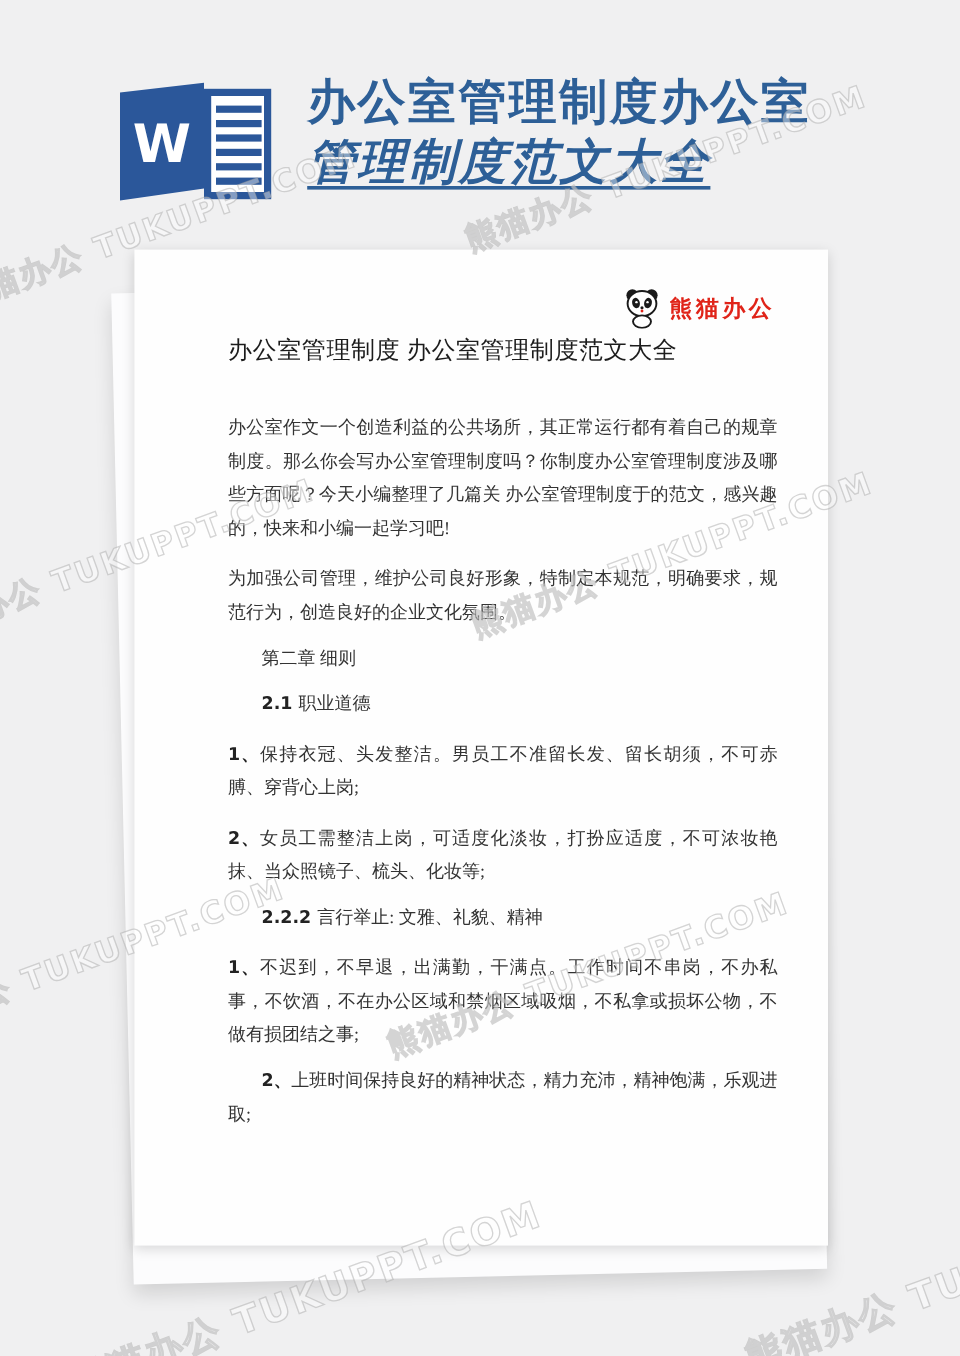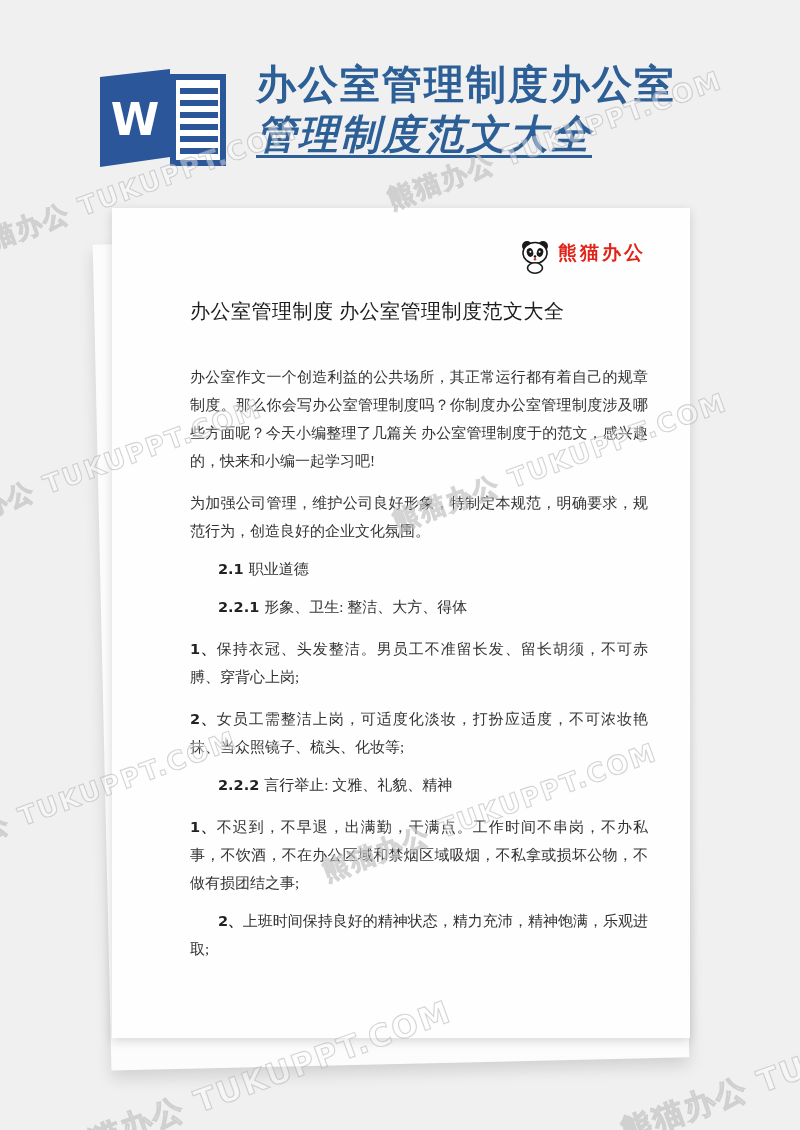--- a/index.html
+++ b/index.html
@@ -42,32 +42,32 @@
   }
   .doc-page {
     position:absolute; left:112px; top:208px;
     width:578px; height:830px;
     background:#fefefe;
     box-shadow:0 3px 10px rgba(0,0,0,0.15);
     padding:32px 42px 0 78px;
   }
 
   .logo-row {
-    display:flex; justify-content:flex-end; 
+    display:flex; justify-content:flex-end; align-items:center;
     gap:7px; padding-right:2px; height:34px;
   }
   .panda-icon { width:32px; height:34px; }
   .brand {
     font-family:"DejaVu Sans",sans-serif;
     font-weight:bold; font-size:19px; letter-spacing:3px;
     color:#e02419;
   }
 
   .doc-title {
-    margin:24px 0 0 0;
+    margin:4px 0 0 0;
     font-size:20px; font-weight:400; letter-spacing:0.5px;
     color:#1c1c1c;
   }
 
   .doc-body { margin-top:38px; }
   .para {
     margin:0 0 10px 0;
     font-size:15px; line-height:28px; color:#333;
     text-align:justify;
   }
@@ -136,22 +136,22 @@
       </svg>
     </span>
     <span class="brand">熊猫办公</span>
   </div>
 
   <h2 class="doc-title">办公室管理制度 办公室管理制度范文大全</h2>
 
   <div class="doc-body">
       <p class="para">办公室作文一个创造利益的公共场所，其正常运行都有着自己的规章制度。那么你会写办公室管理制度吗？你制度办公室管理制度涉及哪些方面呢？今天小编整理了几篇关 办公室管理制度于的范文，感兴趣的，快来和小编一起学习吧!</p>
       <p class="para gap">为加强公司管理，维护公司良好形象，特制定本规范，明确要求，规范行为，创造良好的企业文化氛围。</p>
+      <p class="para indent">第二章 细则</p>
       <p class="para indent"><b class="lead">2.1 </b>职业道德</p>
-      <p class="para indent"><b class="lead">2.2.1 </b>形象、卫生: 整洁、大方、得体</p>
       <p class="para gap"><b class="lead">1、</b>保持衣冠、头发整洁。男员工不准留长发、留长胡须，不可赤膊、穿背心上岗;</p>
       <p class="para gap"><b class="lead">2、</b>女员工需整洁上岗，可适度化淡妆，打扮应适度，不可浓妆艳抹、当众照镜子、梳头、化妆等;</p>
       <p class="para indent"><b class="lead">2.2.2 </b>言行举止: 文雅、礼貌、精神</p>
       <p class="para gap"><b class="lead">1、</b>不迟到，不早退，出满勤，干满点。工作时间不串岗，不办私事，不饮酒，不在办公区域和禁烟区域吸烟，不私拿或损坏公物，不做有损团结之事;</p>
       <p class="para indent"><b class="lead">2、</b>上班时间保持良好的精神状态，精力充沛，精神饱满，乐观进取;</p>
     </div>
 </div>
 
 <div class="wm-layer">
     <div class="wm" style="left: 130px; top: 190px; font-size: 26px;">熊猫办公 TUKUPPT.COM</div>

